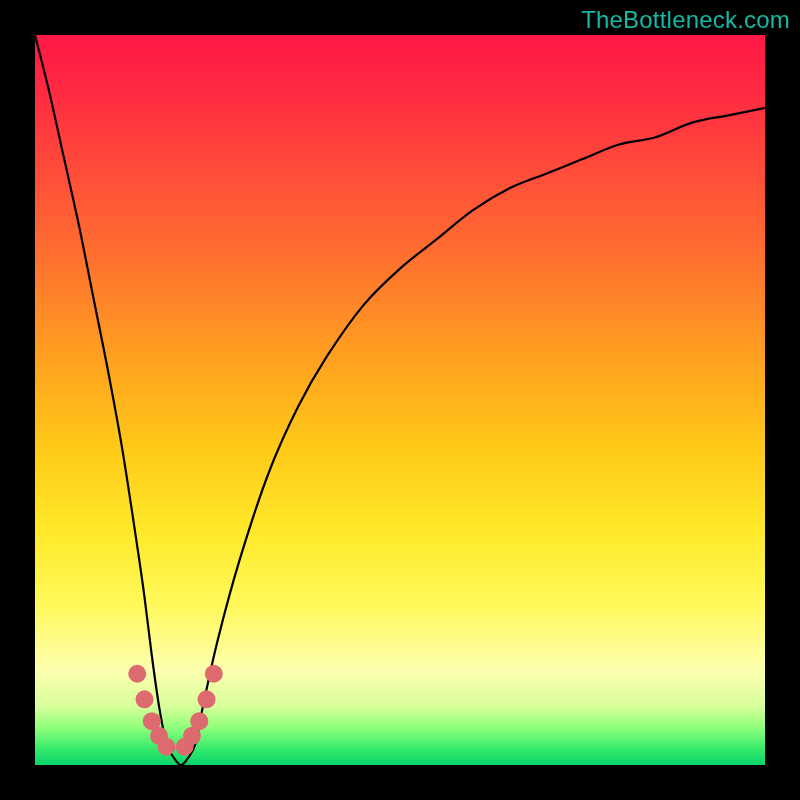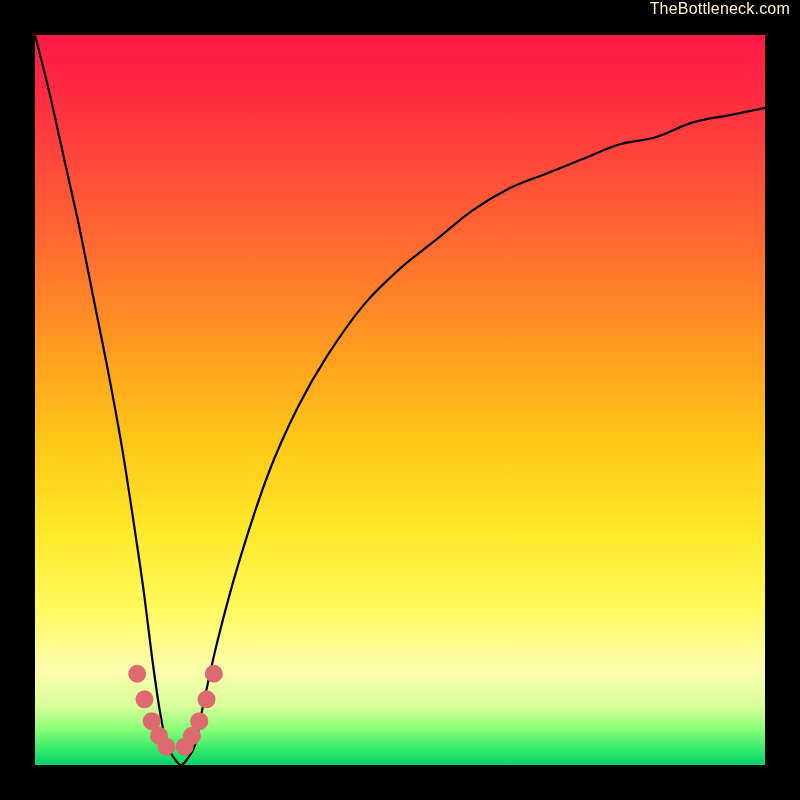--- a/index.html
+++ b/index.html
@@ -42,24 +42,24 @@
   }
   svg.curve {
     position: absolute;
     left: 0;
     top: 0;
     width: 730px;
     height: 730px;
   }
   .watermark {
     position: absolute;
-    top: 0;
+    top: 6px;
     right: 10px;
-    color: #fef9c3;
-    font-size: 16px;
+    color: #14b8a6;
+    font-size: 24px;
     letter-spacing: 0.2px;
     user-select: none;
   }
 </style>
 </head>
 <body>
 
 <div class="frame">
   <div class="watermark">TheBottleneck.com</div>
 

